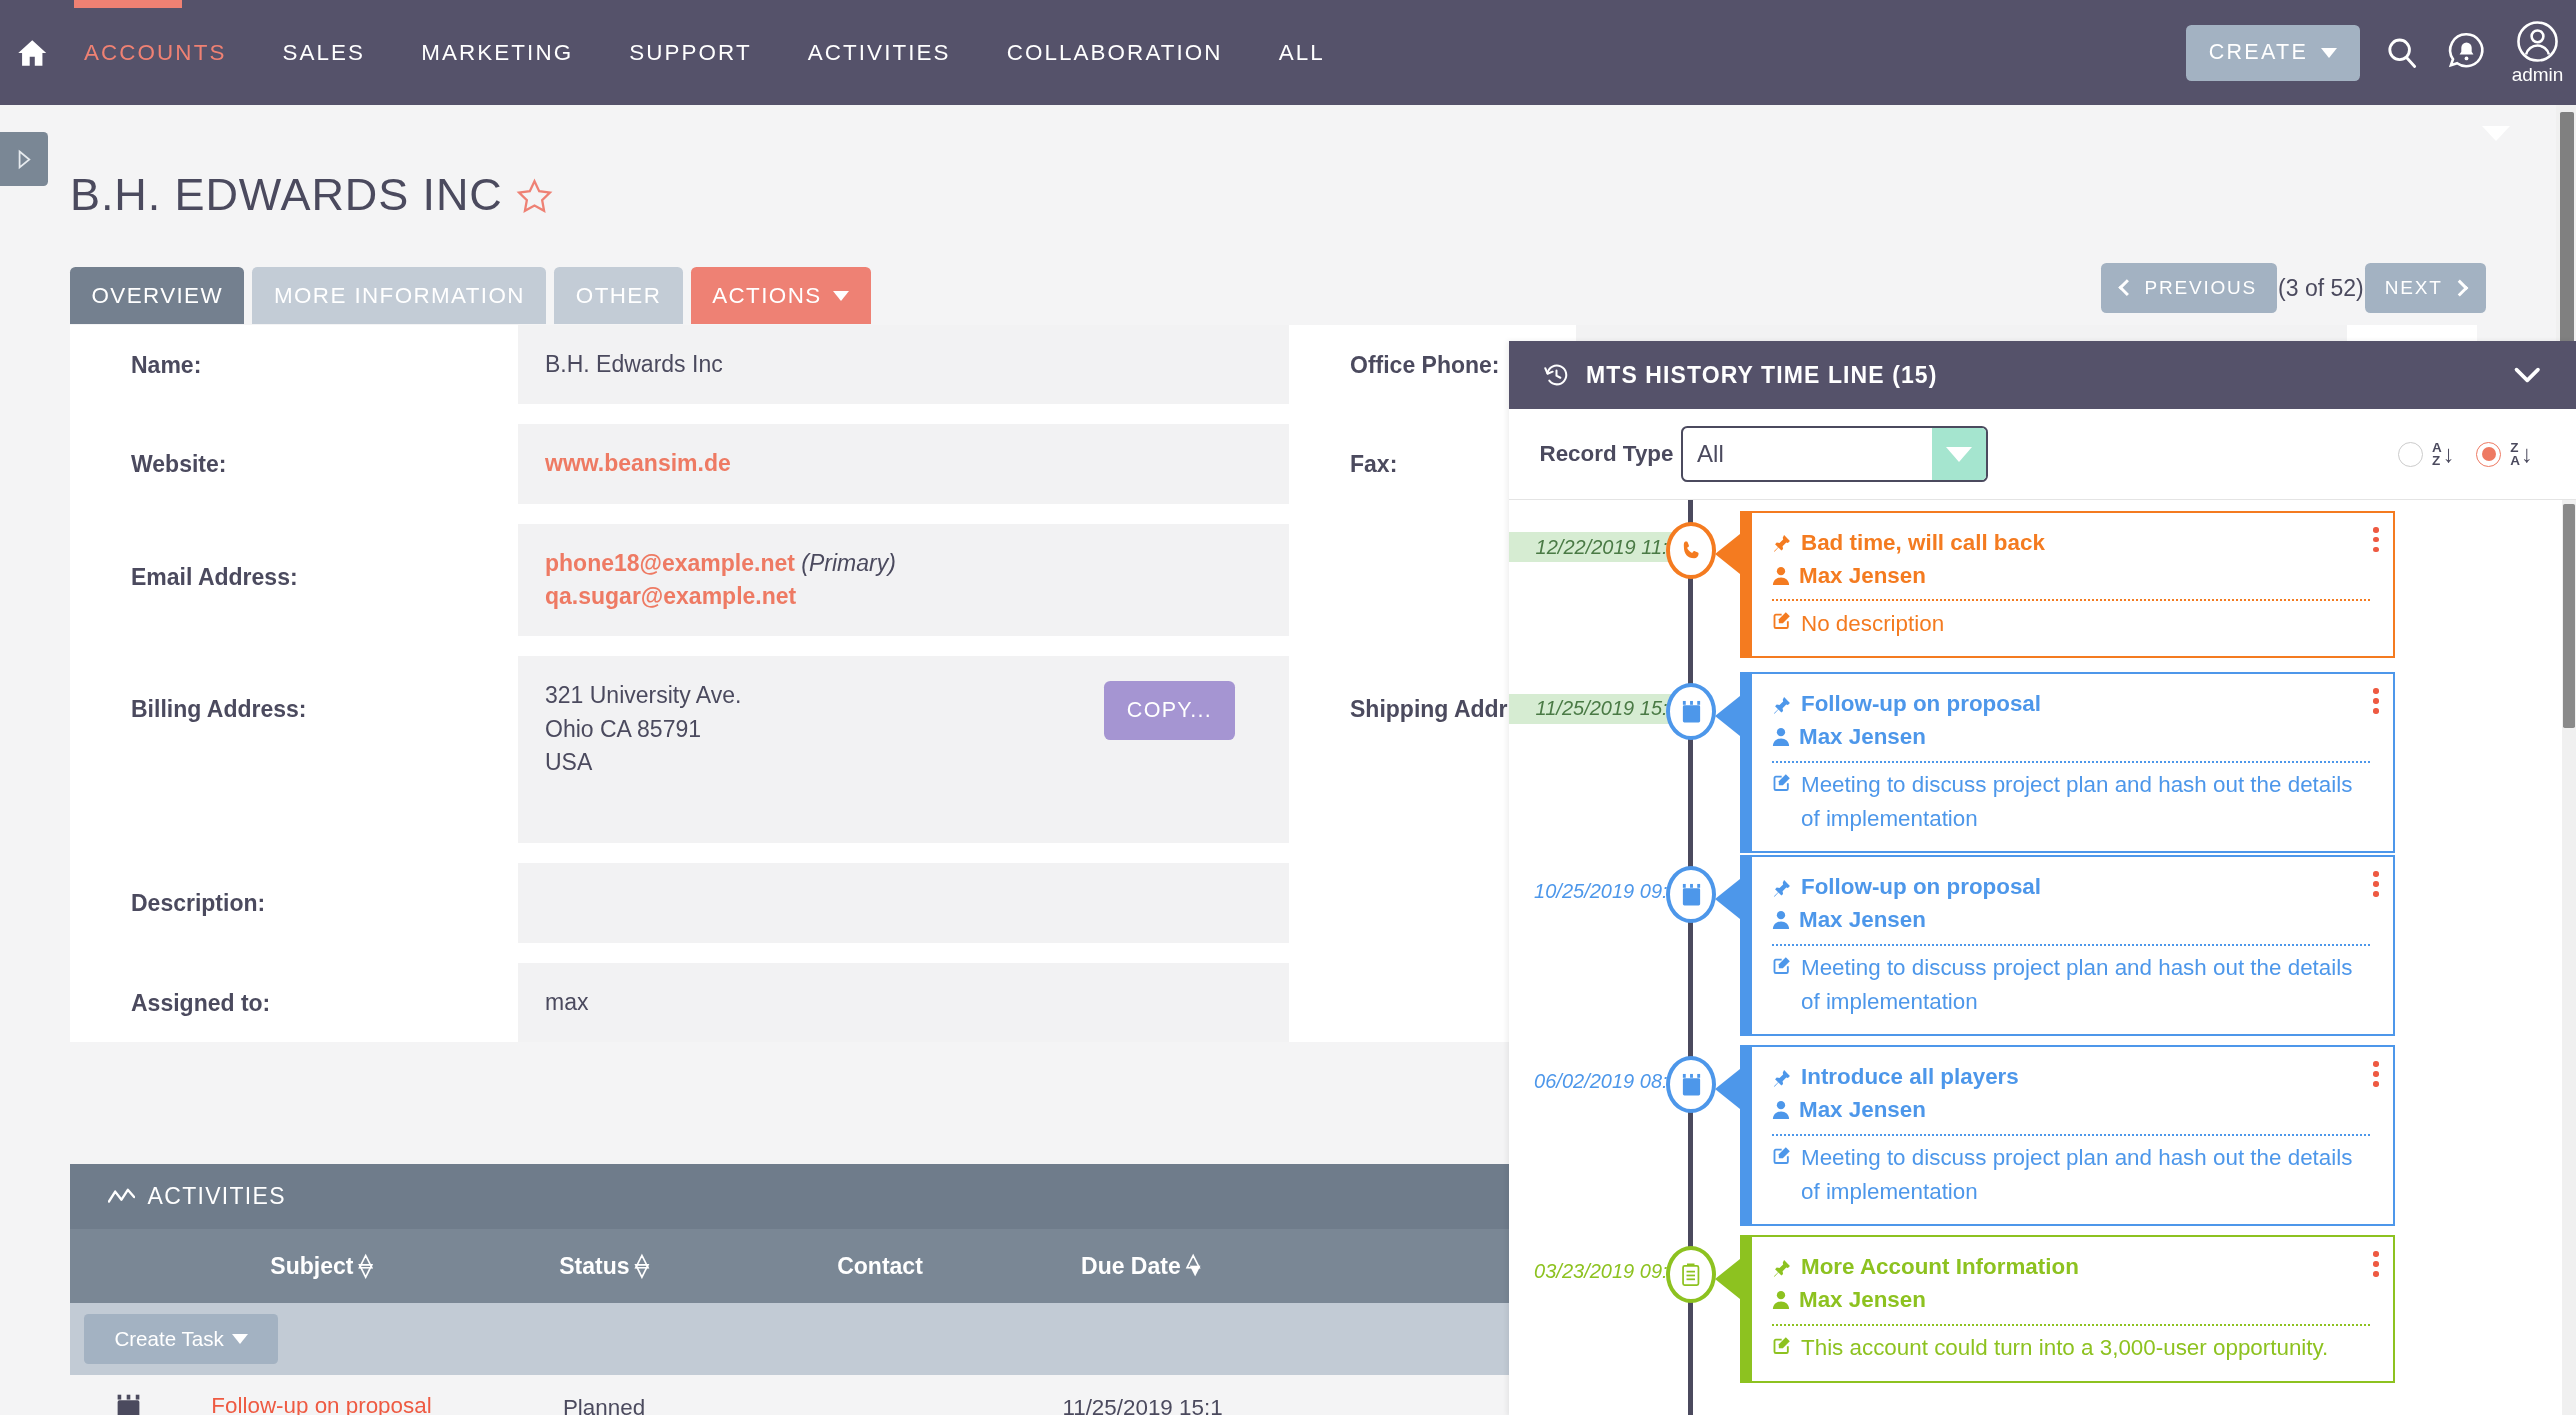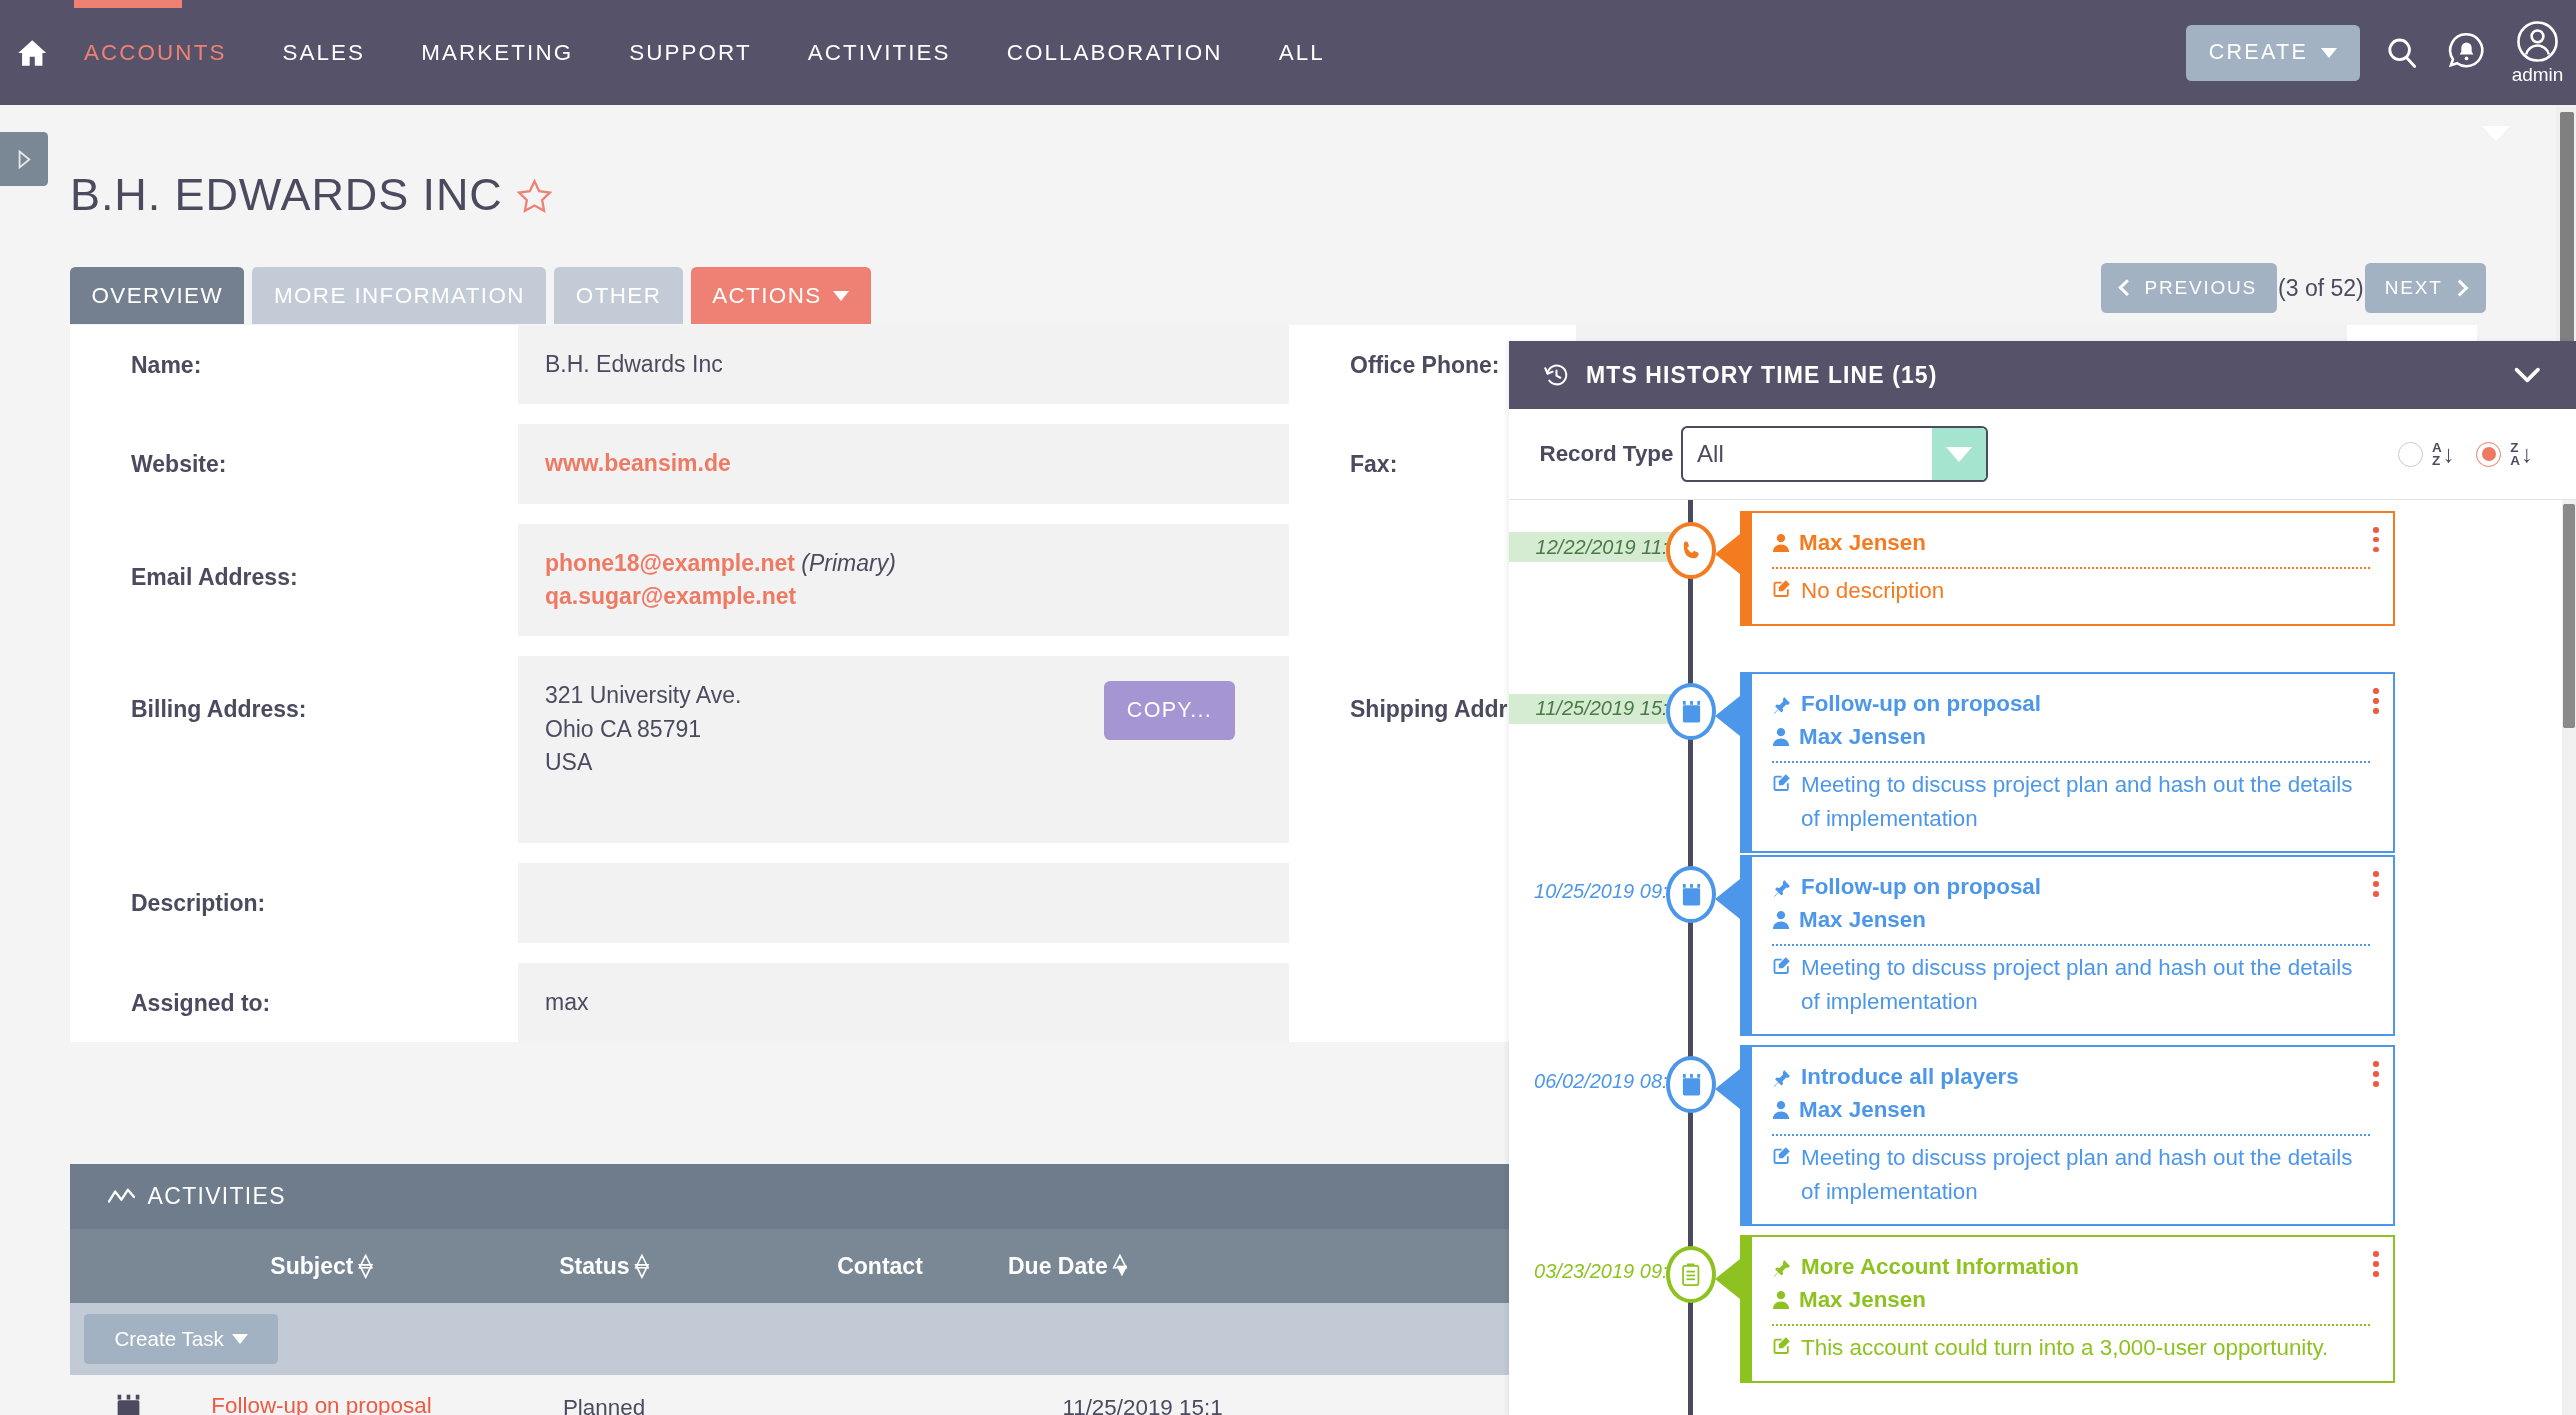--- a/index.html
+++ b/index.html
@@ -138,21 +138,21 @@
     font-size: 23px; letter-spacing: 1.3px;
   }
   .act-colrow {
     background: #7a8795; color: #fff; height: 74px;
     display: flex; align-items: center; font-size: 23px; font-weight: bold;
   }
   .act-colrow .c { display: flex; align-items: center; gap: 5.4px; }
   .c1 { width: 269px; justify-content: center; }
   .c2 { width: 296px; justify-content: center; }
   .c3 { width: 256px; justify-content: center; }
-  .c4 { width: 269px; }
+  .c4 { width: 269px; justify-content: center; }
   .sortglyph { display: inline-flex; flex-direction: column; line-height: 0.55; font-size: 18px; }
   .act-toolbar { background: #c2cbd5; height: 72px; display: flex; align-items: center; padding-left: 14.4px; }
   .create-task {
     background: #a3b2c2; color: #fff; border: none; border-radius: 4.5px;
     height: 50px; padding: 0 30px; font-size: 20.6px; display: flex;
     align-items: center; gap: 8px; cursor: pointer;
     font-family: "Liberation Sans", sans-serif;
   }
   .act-row {
     background: #f4f4f5; height: 66px; display: flex; align-items: center;
@@ -504,20 +504,28 @@
           <path d="M6.6 2.5c.9 0 1.3.5 1.6 1.3l1 2.6c.3.8.1 1.4-.6 1.9l-1.2.9c1 2.4 2.9 4.3 5.3 5.3l.9-1.2c.5-.7 1.1-.9 1.9-.6l2.6 1c.8.3 1.3.7 1.3 1.6 0 2.6-2.1 4.7-4.7 4.7C8 20 4 16 4 7.2 4 4.6 4.1 2.5 6.6 2.5z"></path>
         </svg>
       </div>
       <div class="tl-card">
         <div class="arrowpoint"></div>
         <div class="tl-kebab">
             <span></span>
             <span></span>
             <span></span>
           </div>
+        <div class="tl-line1">
+          <span class="ti">
+            <svg width="20" height="20" viewBox="0 0 24 24" fill="currentColor">
+                <path d="M14.5 2.5l7 7-2.4 2.4-2-.5-4.4 4.4.6 3.3-2 2-3.6-3.6L3 22.5l-.6-.6 4.9-4.8L3.7 13.5l2-2 3.3.6L13.4 7.7l-.5-2z"></path>
+              </svg>
+          </span>
+          <span>Bad time, will call back</span>
+        </div>
         <div class="tl-line2">
           <span class="ti">
             <svg width="18" height="20" viewBox="0 0 20 22" fill="currentColor">
                 <circle cx="10" cy="5.6" r="4.6"></circle>
                 <path d="M1 21c0-5 4-8.4 9-8.4s9 3.4 9 8.4z"></path>
               </svg>
           </span>
           <span>Max Jensen</span>
         </div>
         <div class="tl-divider"></div>

